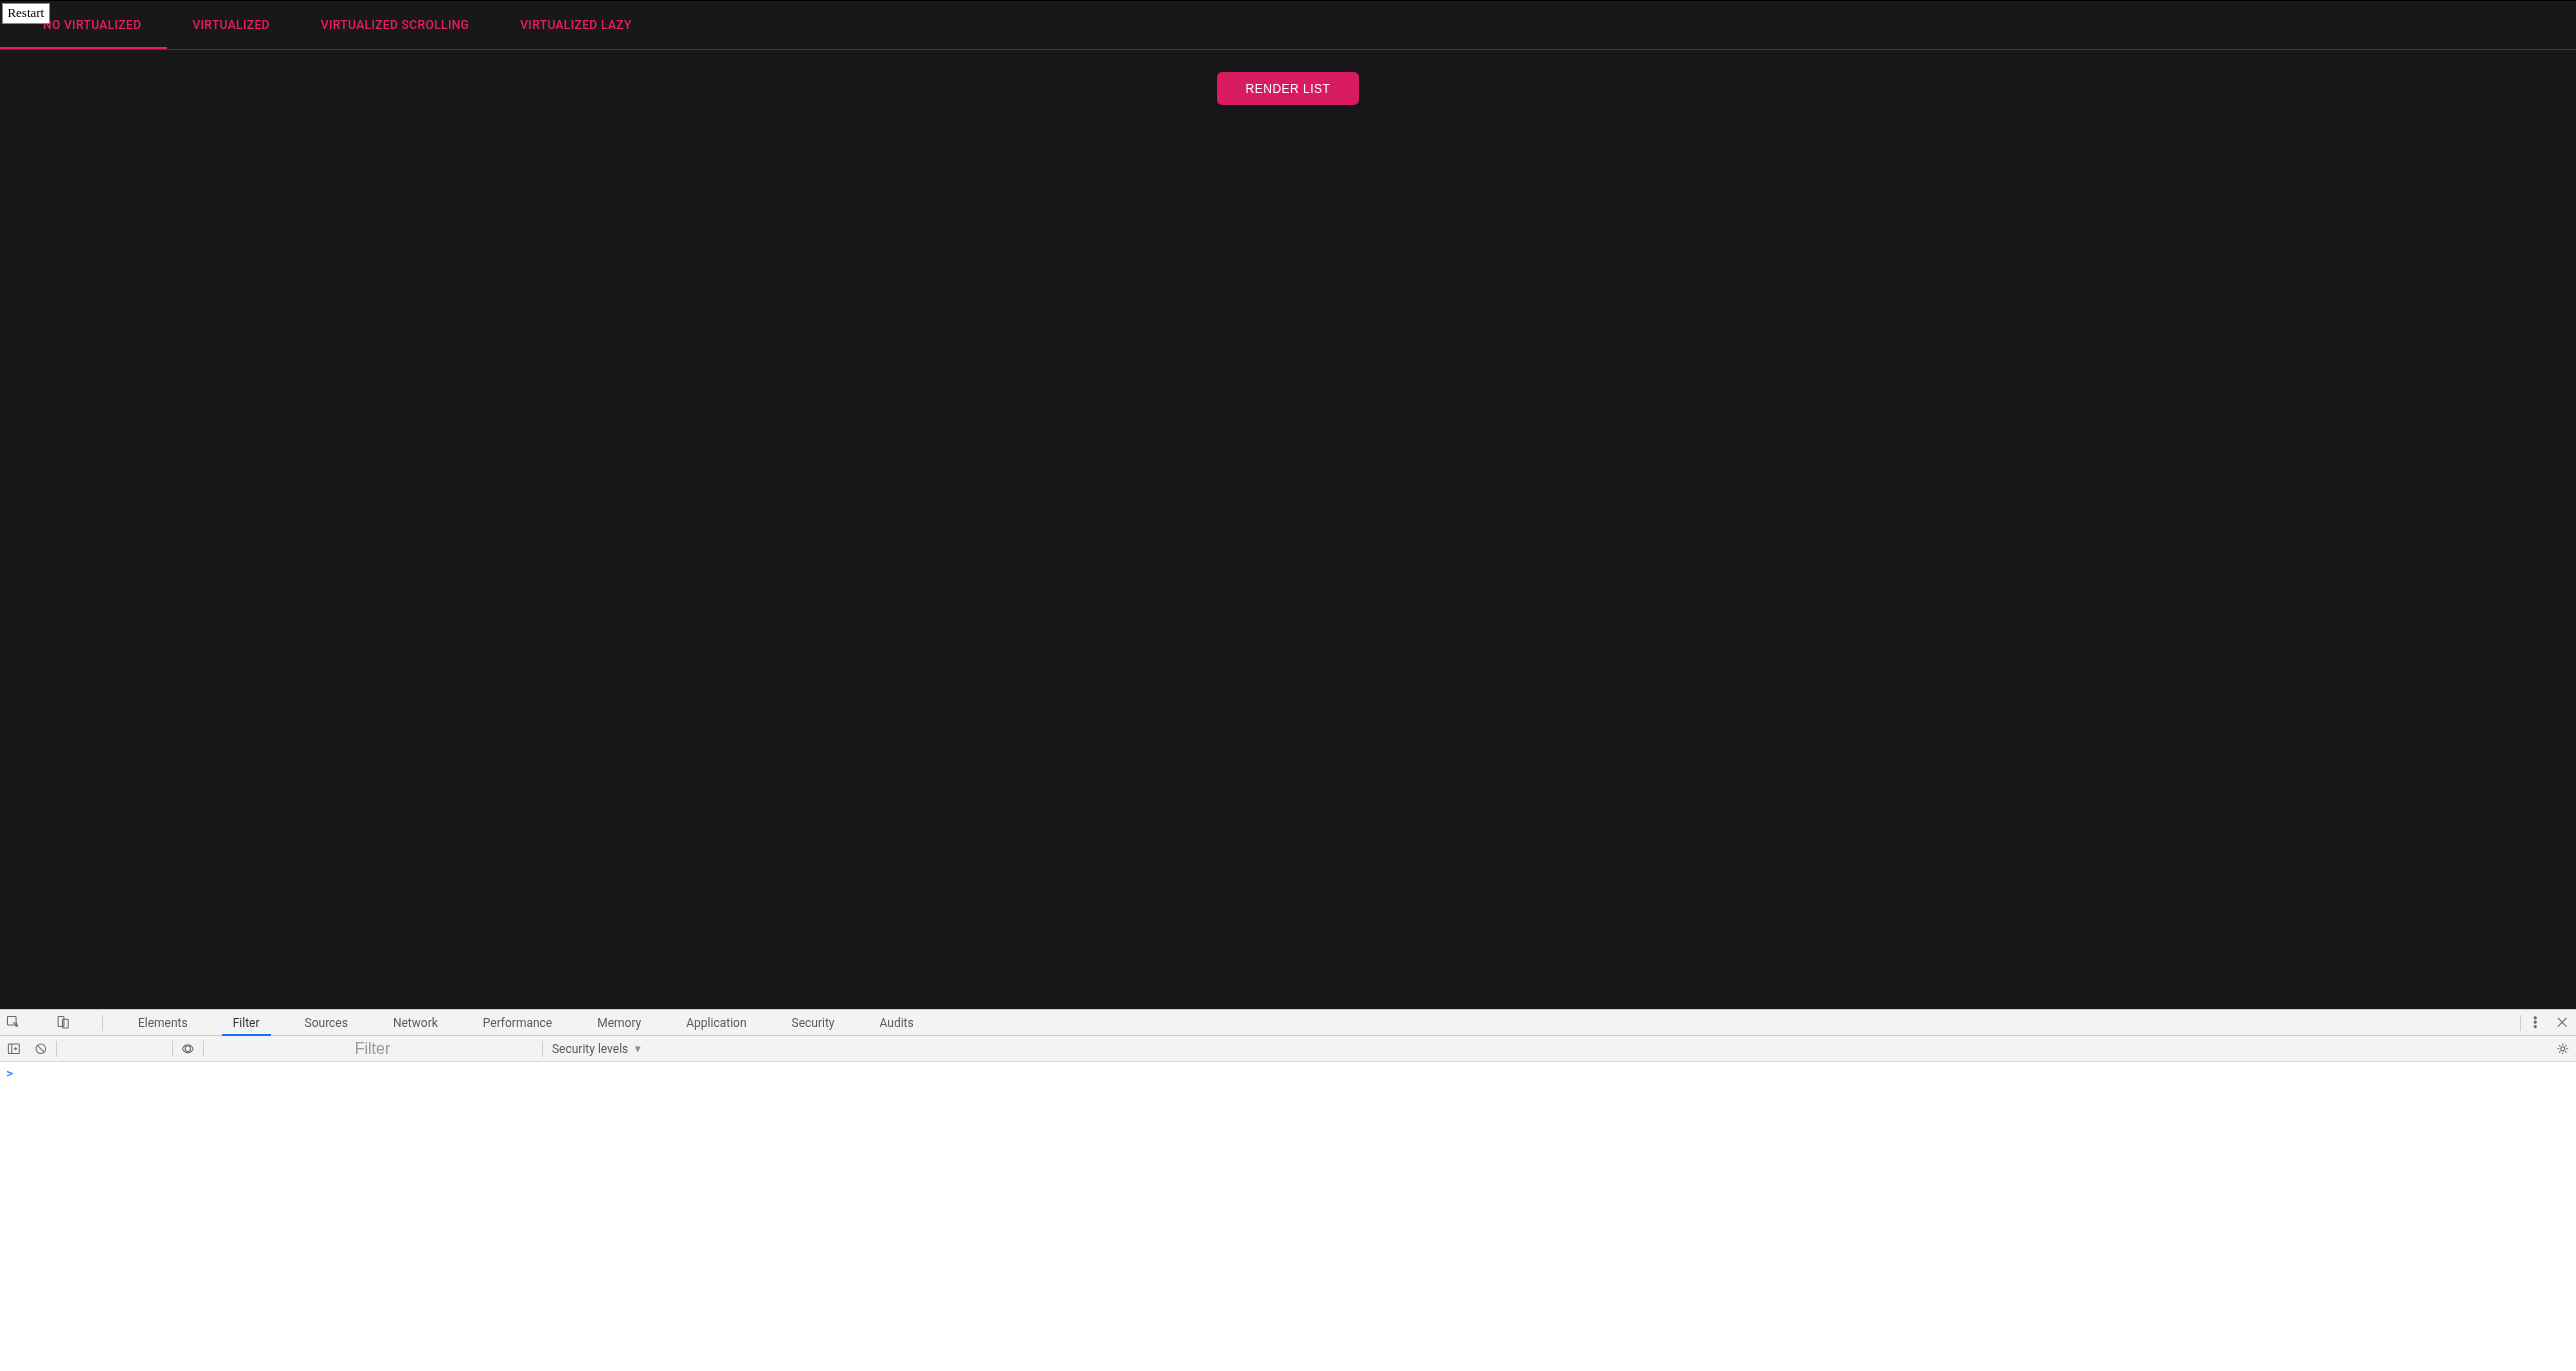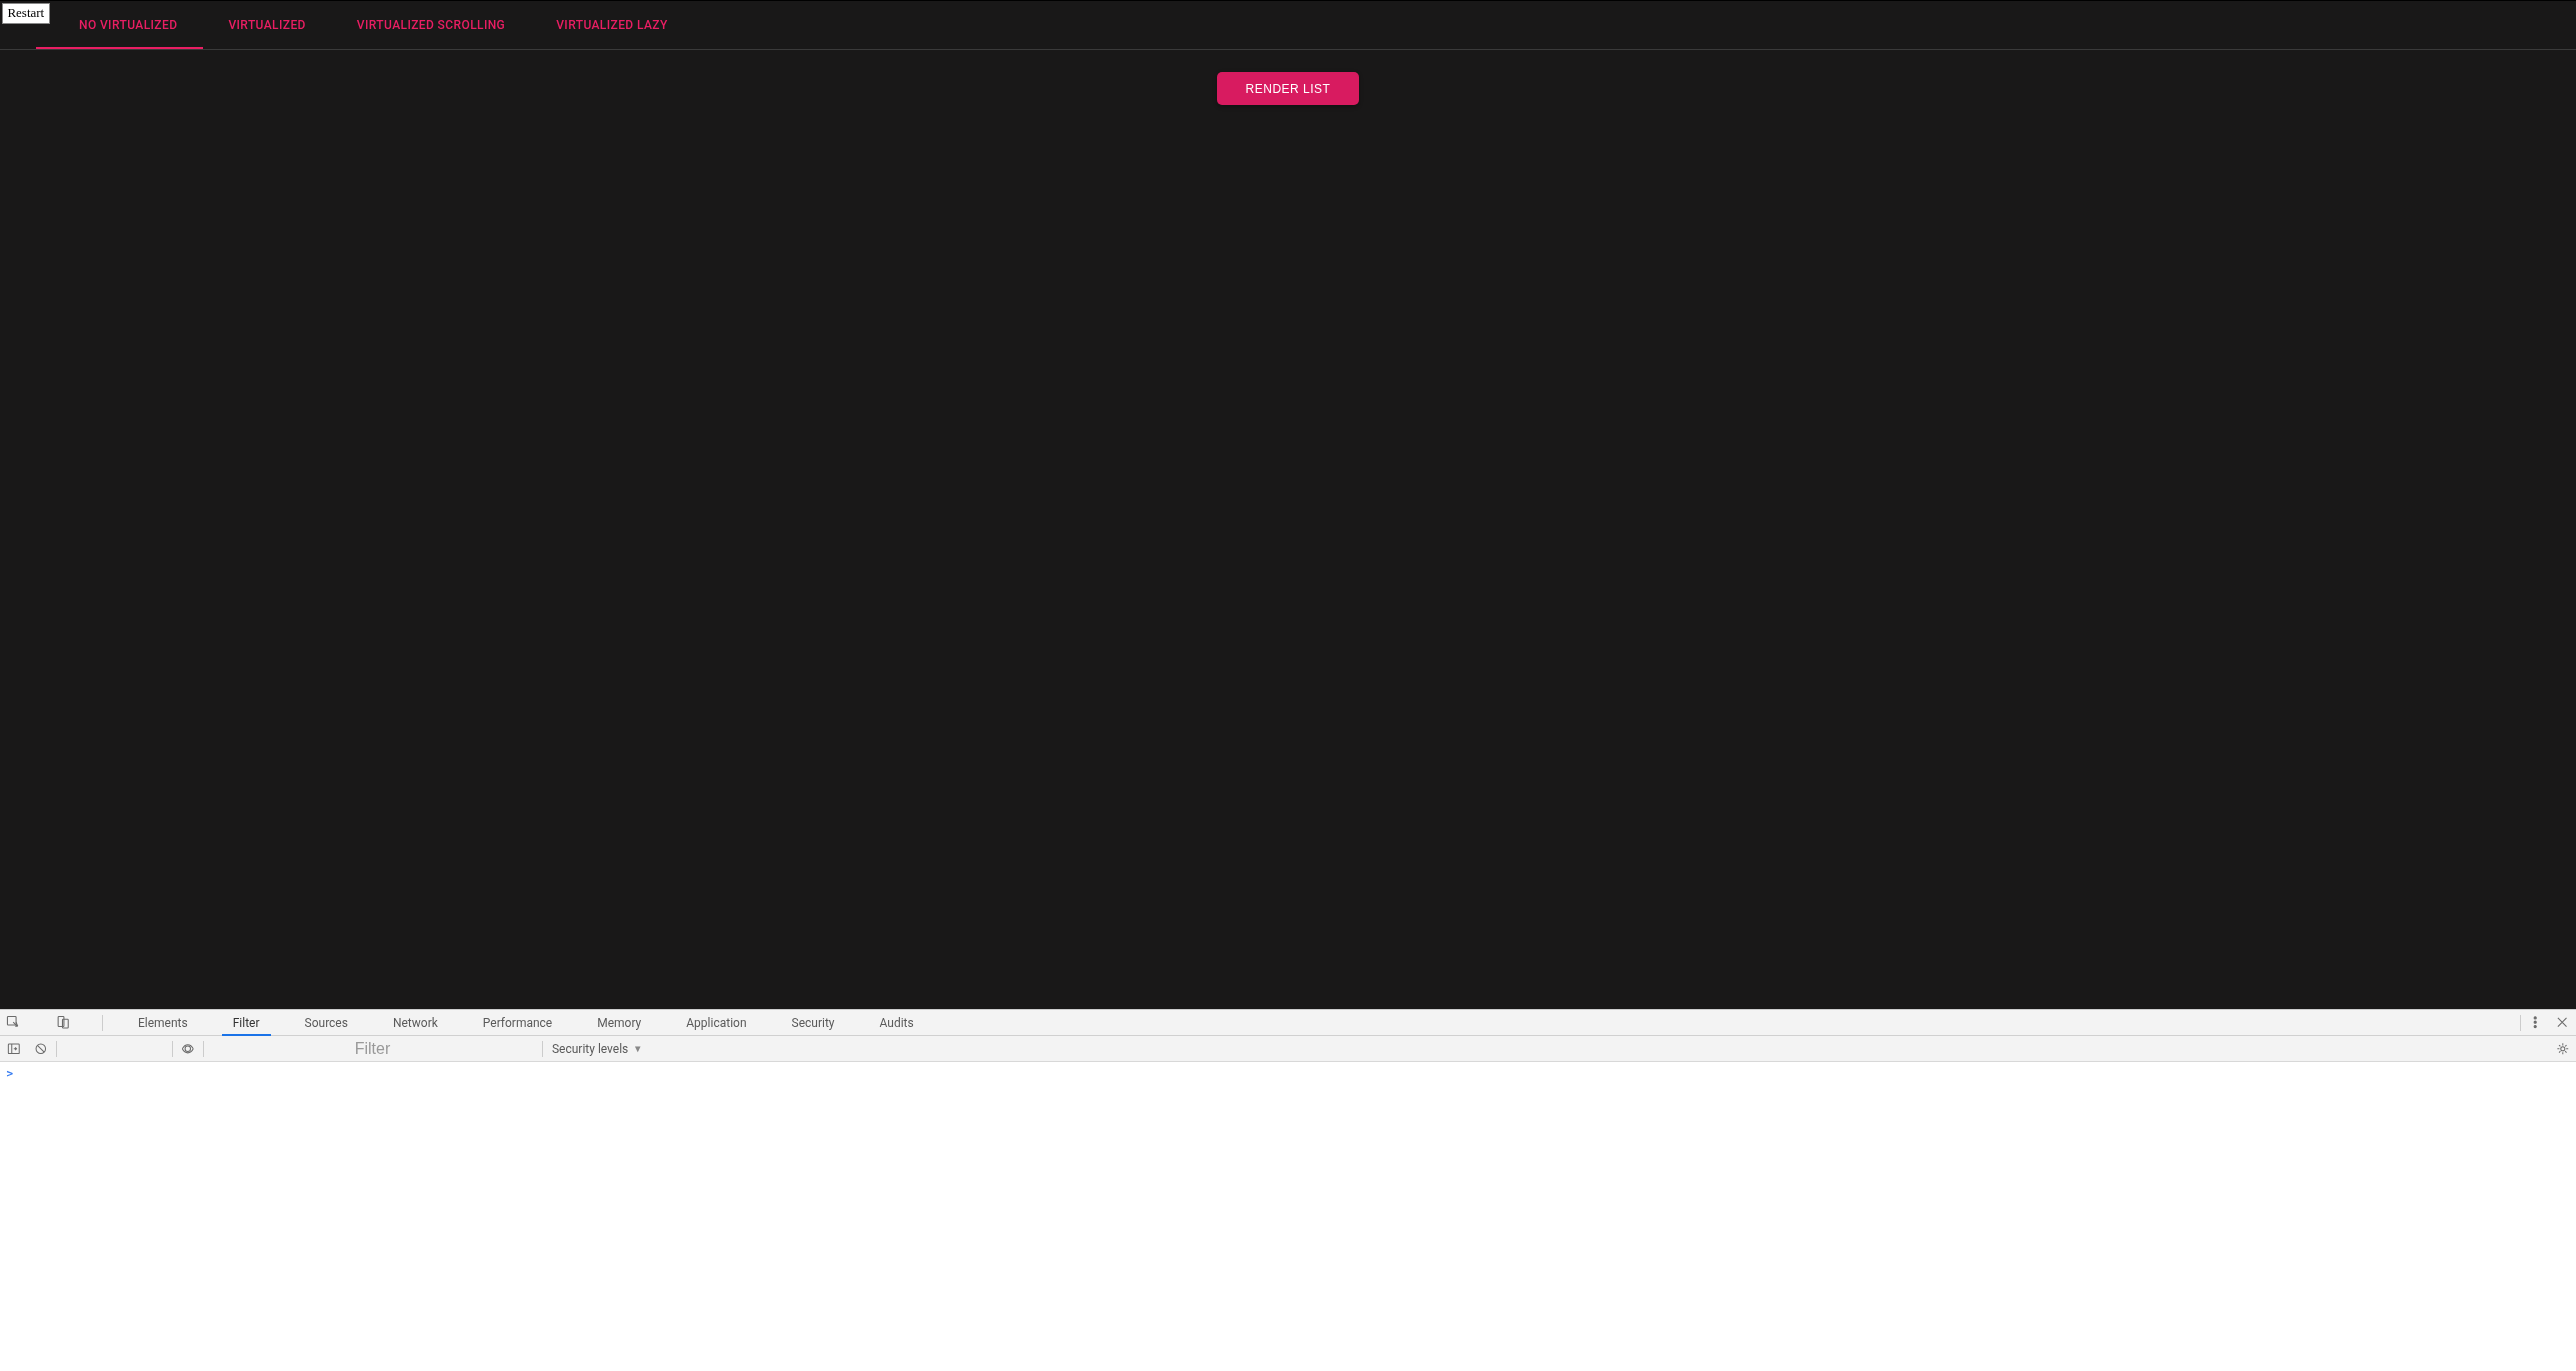--- a/index.html
+++ b/index.html
@@ -49,21 +49,20 @@
       font-weight: 500;
       letter-spacing: 0.4px;
       cursor: pointer;
       height: 100%;
       display: flex;
       align-items: center;
       position: relative;
     }
     .tab:first-child {
       padding-left: 43px;
-      margin-left: 36px;
     }
     .tab.active::after {
       content: "";
       position: absolute;
       bottom: 0;
       left: 0;
       right: 0;
       height: 1.6px;
       background: #e91e63;
     }

